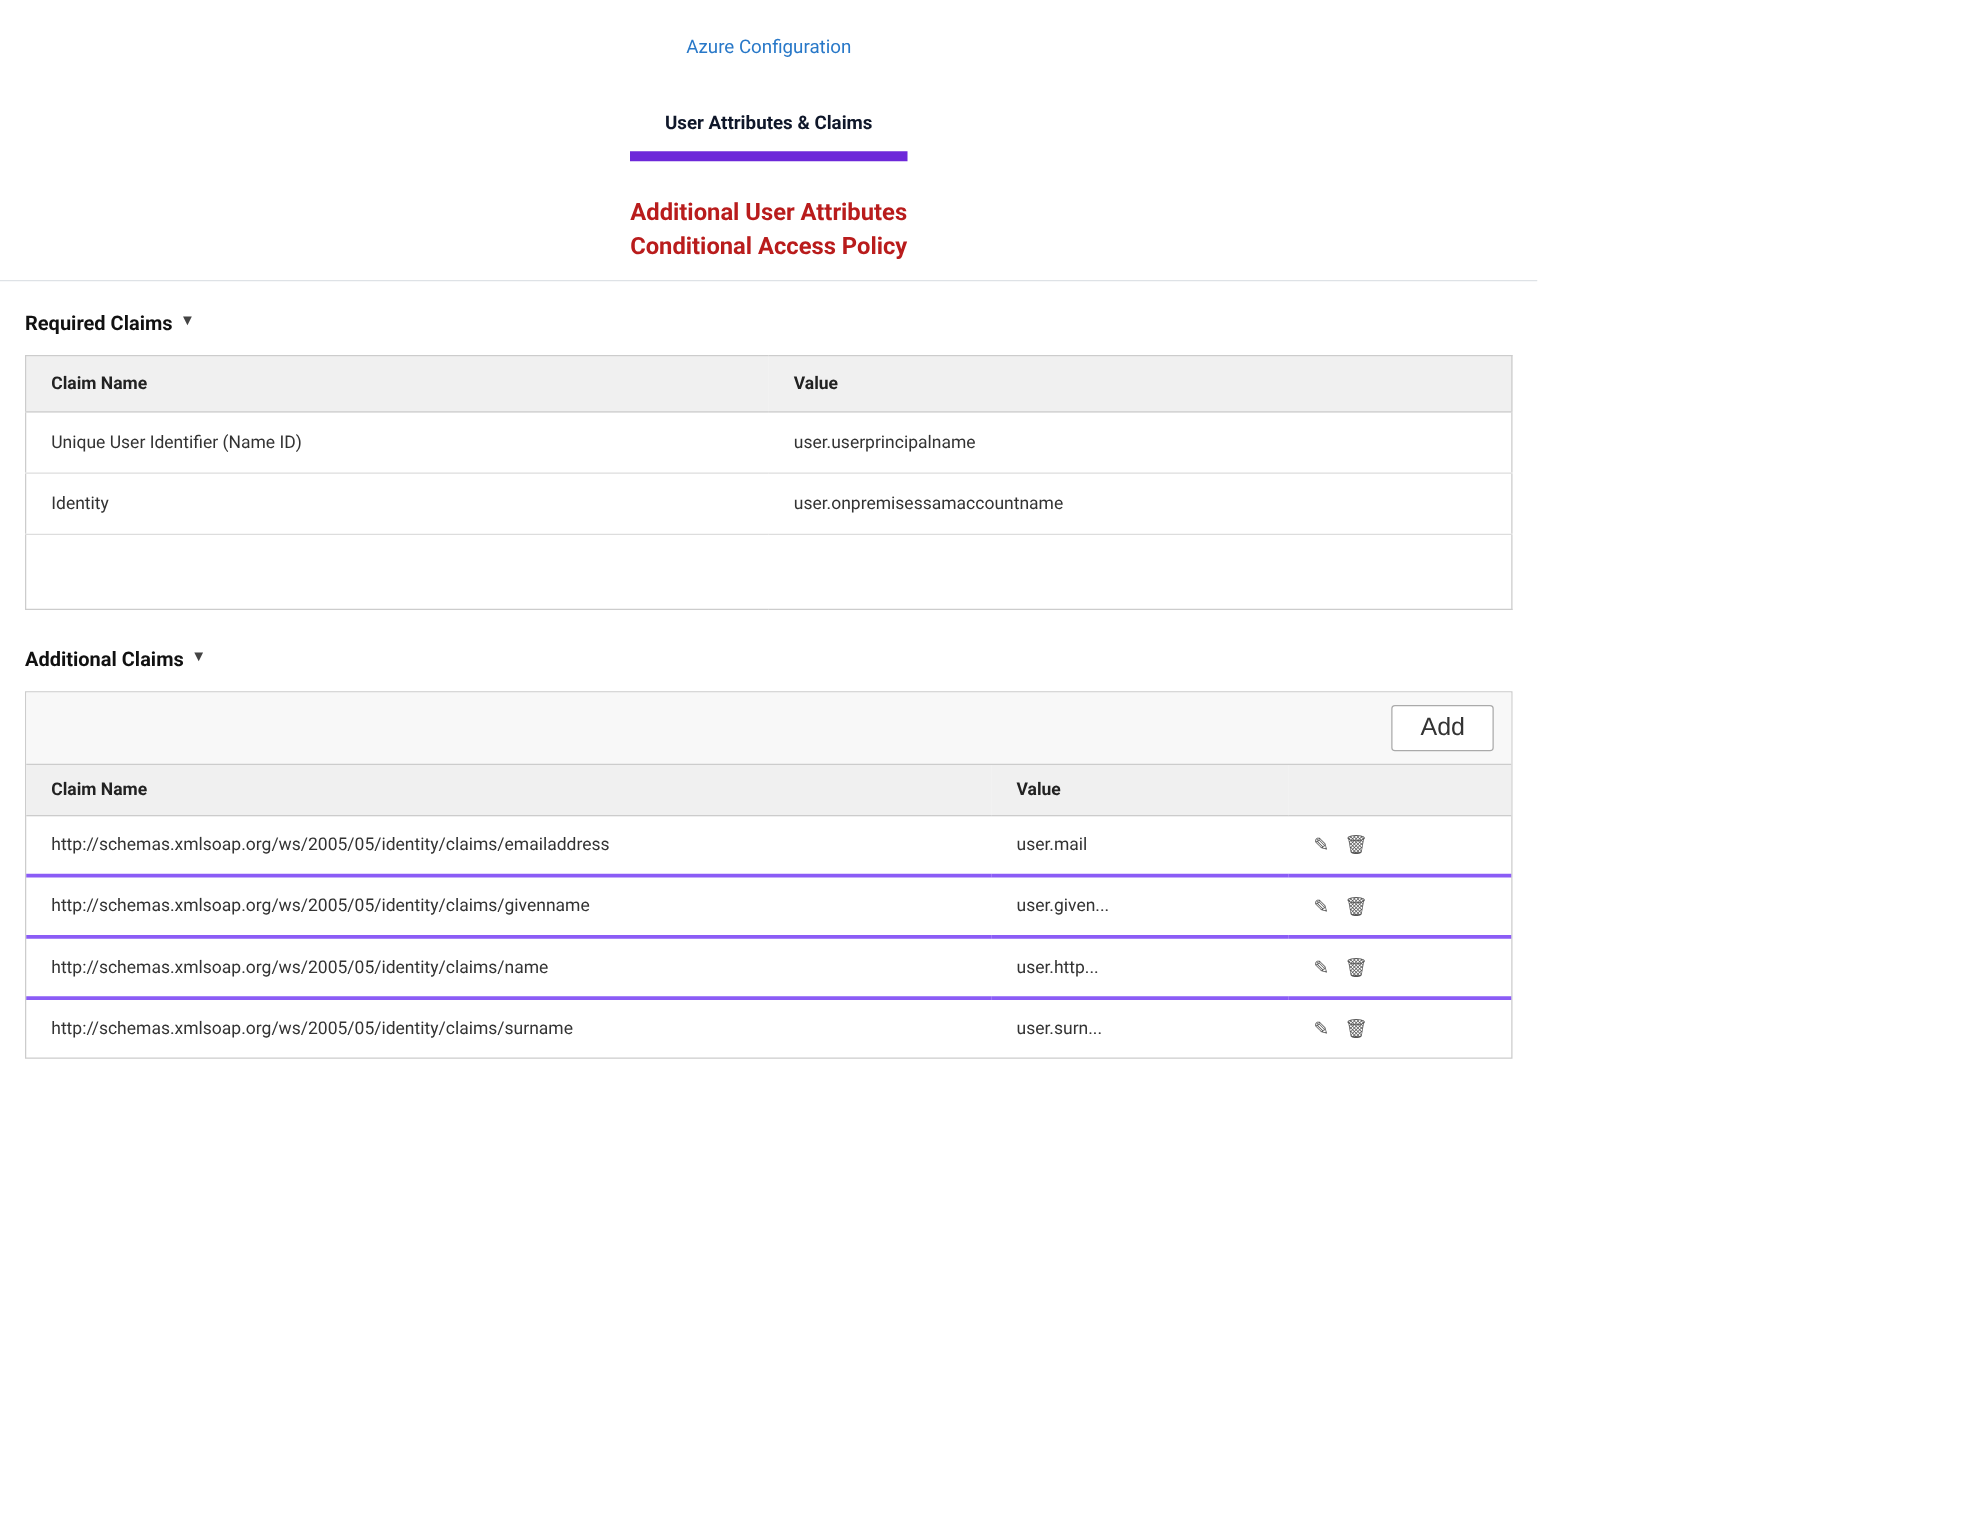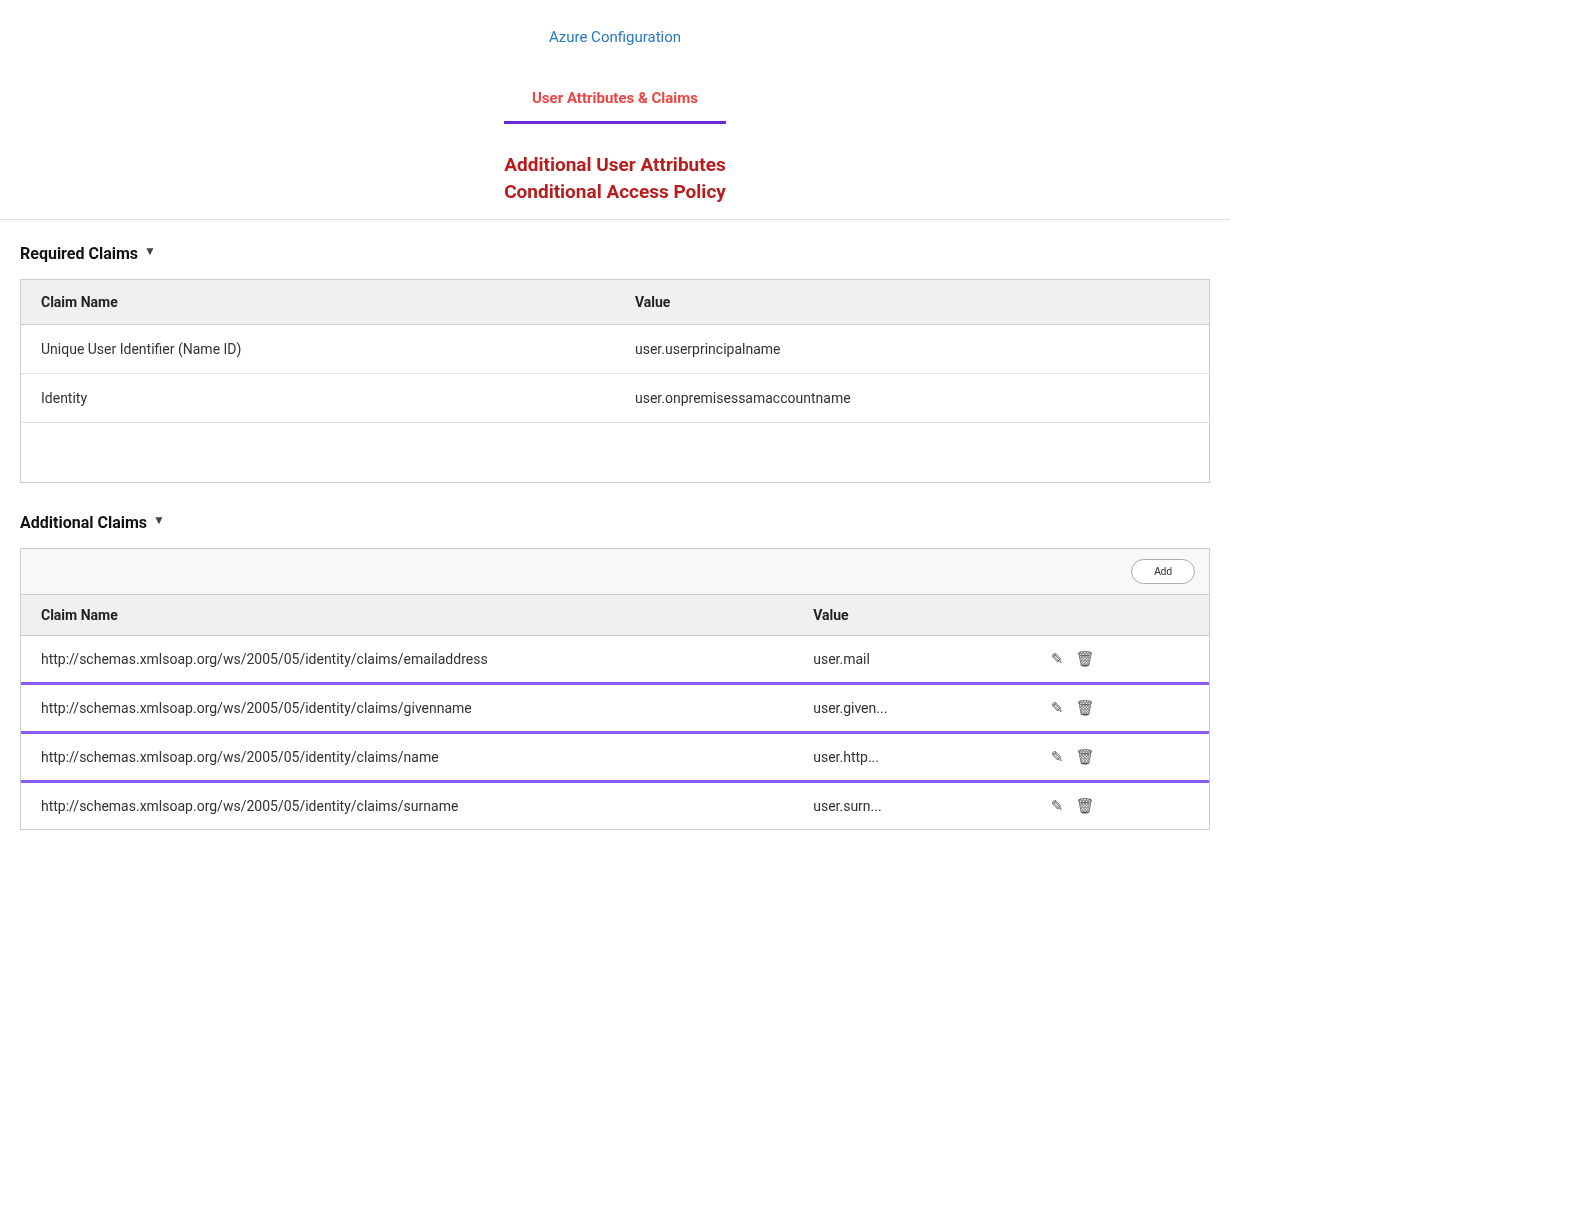--- a/index.html
+++ b/index.html
@@ -24,23 +24,23 @@
     .nav-tab {
       padding: 12px 28px 14px 28px;
       cursor: pointer;
       font-size: 15px;
       color: #2878c8;
       text-decoration: none;
       white-space: nowrap;
       position: relative;
     }
     .nav-tab.active {
-      color: #ef4444;
-      font-weight: 700;
-      border-bottom: 3px solid #6d28d9;
+      color: #0f172a;
+      font-weight: 700;
+      border-bottom: 8px solid #6d28d9;
       margin-bottom: -1px;
     }
     .nav-tab.right-group {
       display: flex;
       flex-direction: column;
       align-items: center;
       line-height: 1.4;
       color: #b91c1c;
       font-size: 19px;
       font-weight: 700;
@@ -104,24 +104,24 @@
     }
     .add-row {
       display: flex;
       justify-content: flex-end;
       padding: 10px 14px;
       background: #f8f8f8;
       border-bottom: 1px solid #ccc;
     }
     .add-btn {
       padding: 6px 22px;
-      font-size: 10px;
+      font-size: 20px;
       background: #fff;
       border: 1px solid #aaa;
-      border-radius: 13px;
+      border-radius: 3px;
       cursor: pointer;
       color: #333;
     }
 
     .additional-table {
       width: 100%;
       border-collapse: collapse;
     }
     .additional-table thead tr {
       background: #f0f0f0;

